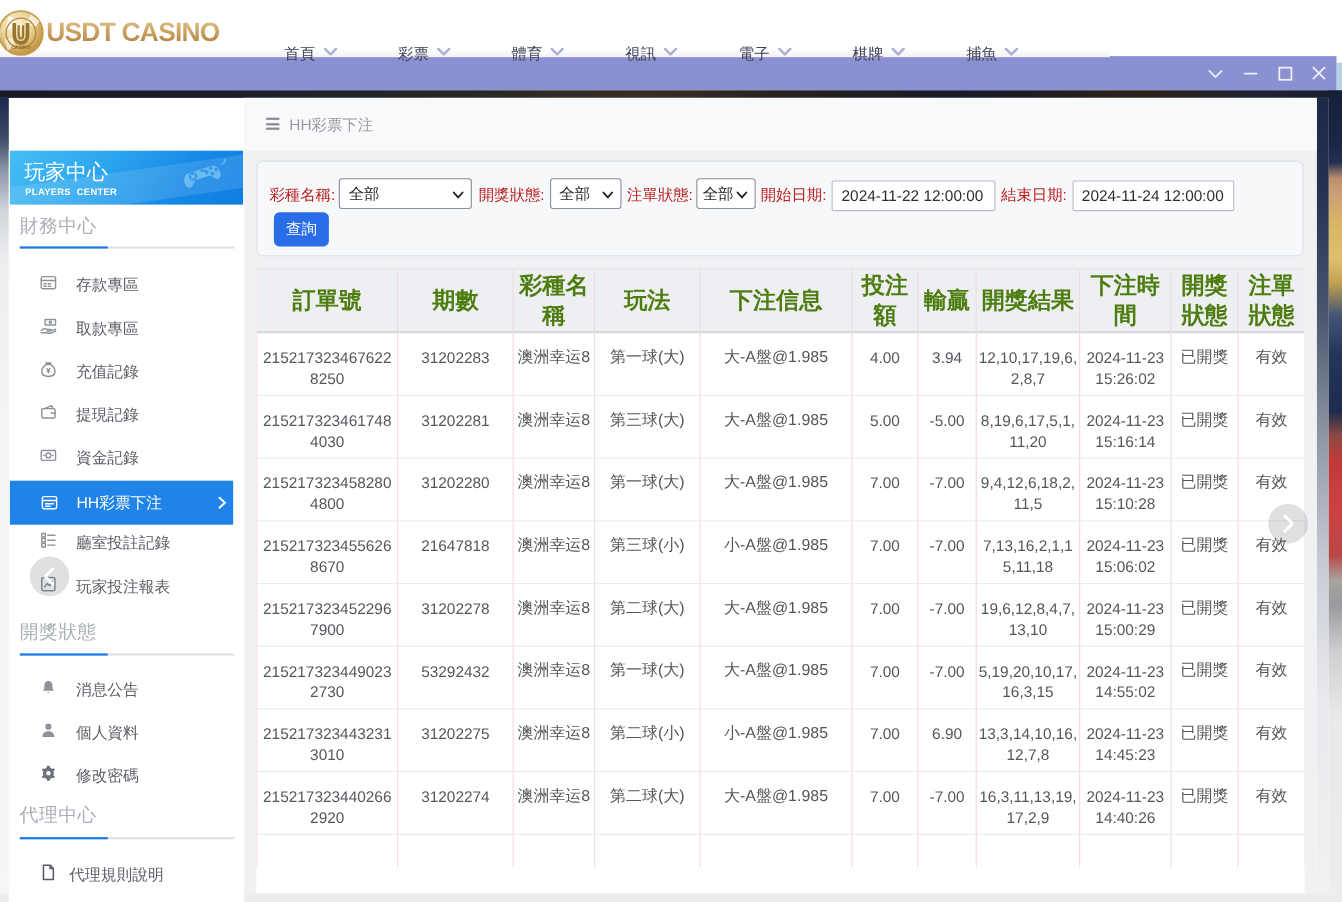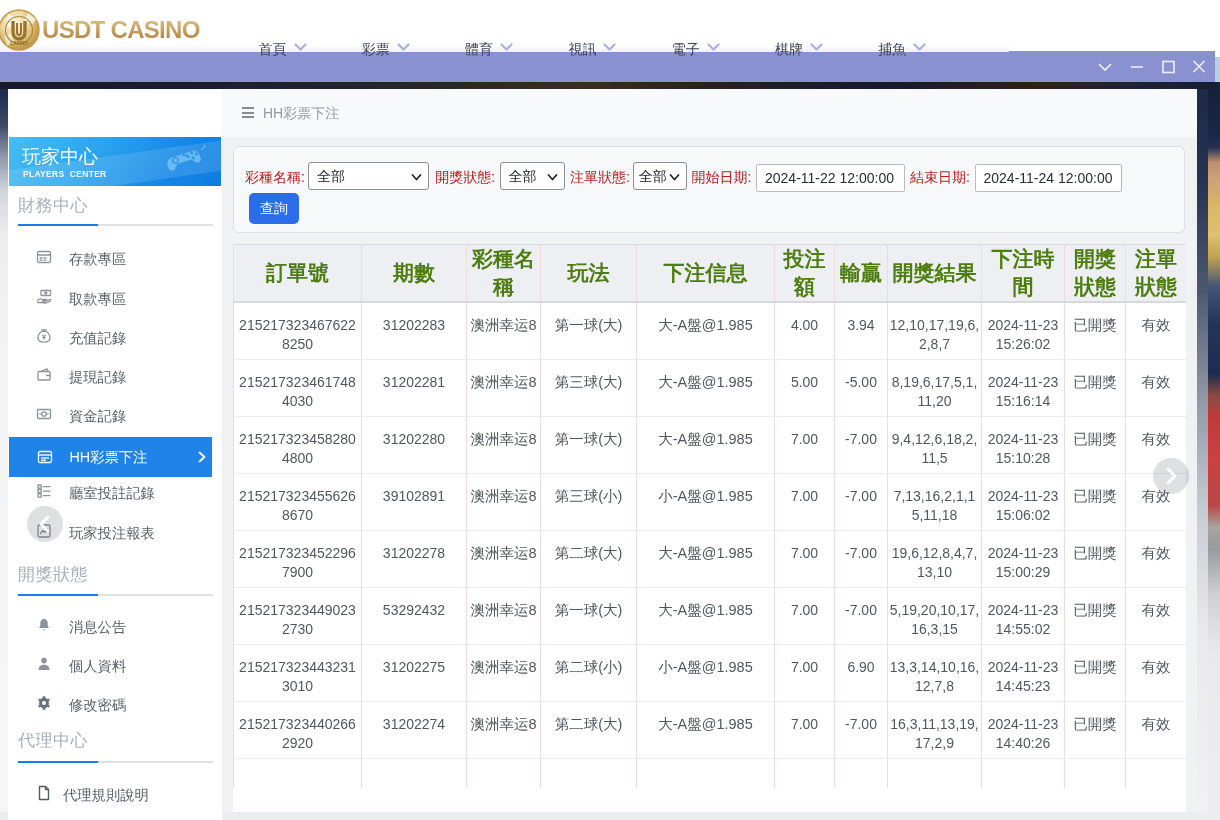--- a/index.html
+++ b/index.html
@@ -395,21 +395,21 @@
 <td>大-A盤@1.985</td>
 <td class="num">7.00</td>
 <td class="num">-7.00</td>
 <td class="num">9,4,12,6,18,2,<br>11,5</td>
 <td class="num">2024-11-23<br>15:10:28</td>
 <td>已開獎</td>
 <td>有效</td>
 </tr>
 <tr>
 <td class="num">215217323455626<br>8670</td>
-<td class="num">39102891</td>
+<td class="num">21647818</td>
 <td>澳洲幸运8</td>
 <td>第三球(小)</td>
 <td>小-A盤@1.985</td>
 <td class="num">7.00</td>
 <td class="num">-7.00</td>
 <td class="num">7,13,16,2,1,1<br>5,11,18</td>
 <td class="num">2024-11-23<br>15:06:02</td>
 <td>已開獎</td>
 <td>有效</td>
 </tr>

